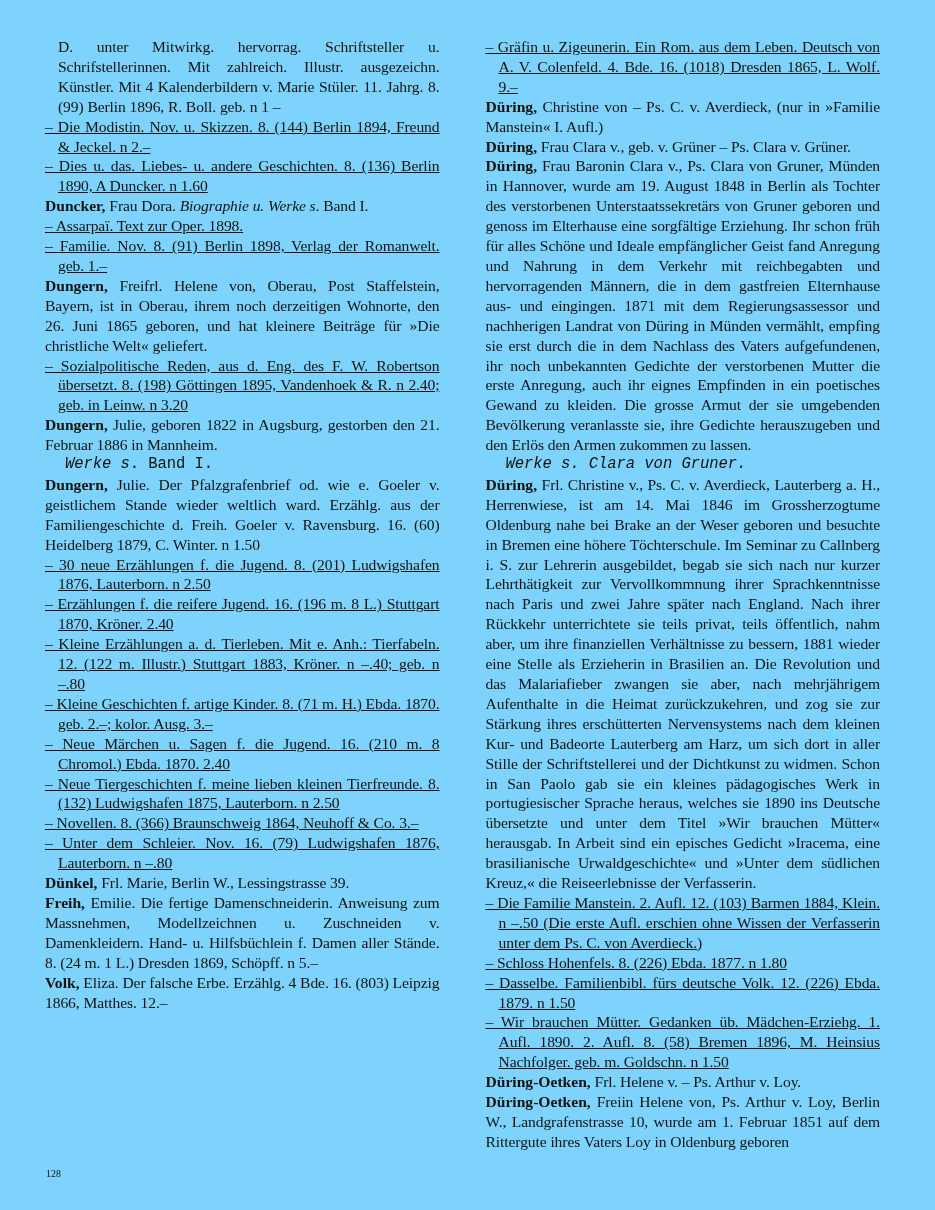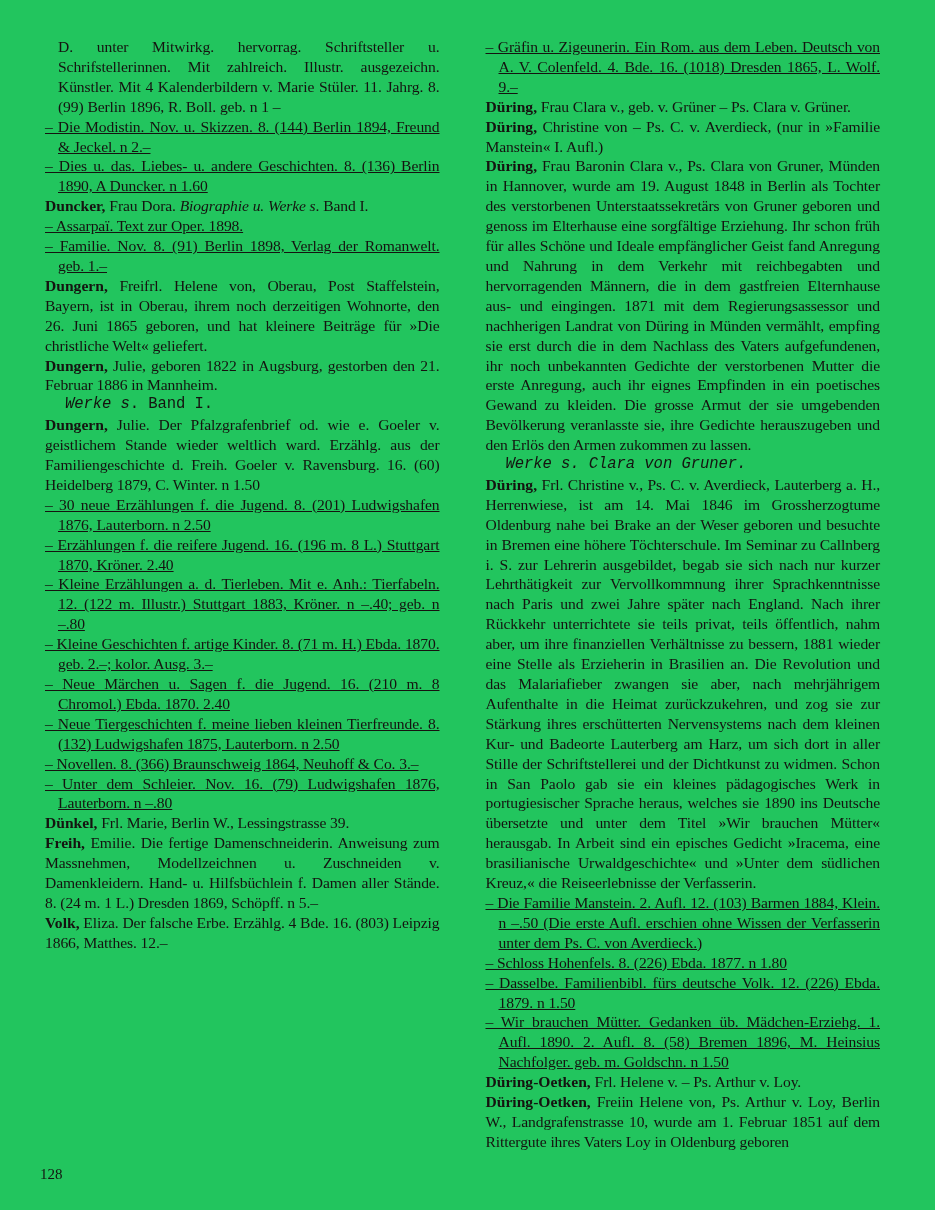--- a/index.html
+++ b/index.html
@@ -6,21 +6,21 @@
     margin:0;
     padding:0;
     background:#ffffff;
     font-family:"Liberation Serif","DejaVu Serif",serif;
   }
   .page{
     position:relative;
     width:935px;
     height:1210px;
     margin:0 auto;
-    background:#22c55e;
+    background:#7dd3fc;
     color:#151310;
     box-sizing:border-box;
     padding:37px 55px 0 45px;
     overflow:hidden;
     font-size:15.6px;
     line-height:19.9px;
     letter-spacing:-0.1px;
   }
   .columns{
     display:flex;
@@ -50,59 +50,60 @@
   }
   p.entry b{
     font-weight:bold;
     letter-spacing:0;
   }
   p.entry i{
     font-style:italic;
   }
   .footer{
     position:absolute;
-    left:40px;
+    left:46px;
     bottom:30px;
-    font-size:15px;
+    font-size:10px;
     line-height:12px;
     letter-spacing:0;
   }
 </style>
 </head>
 <body>
 
 <div class="page">
   <div class="columns">
     <div class="col">
         <p class="entry continuation"><span>D. unter Mitwirkg. hervorrag. Schriftsteller u. Schrifstellerinnen. Mit zahlreich. Illustr. ausgezeichn. Künstler. Mit 4 Kalenderbildern v. Marie Stüler. 11. Jahrg. 8. (99) Berlin 1896, R. Boll. geb. n 1 –</span></p>
         <p class="entry dash"><span>– Die Modistin. Nov. u. Skizzen. 8. (144) Berlin 1894, Freund &amp; Jeckel. n 2.–</span></p>
         <p class="entry dash"><span>– Dies u. das. Liebes- u. andere Geschichten. 8. (136) Berlin 1890, A Duncker. n 1.60</span></p>
         <p class="entry headword"><b>Duncker,</b><span> Frau Dora. </span><i>Biographie u. Werke s</i><span>. Band I.</span></p>
         <p class="entry dash"><span>– Assarpaï. Text zur Oper. 1898.</span></p>
         <p class="entry dash"><span>– Familie. Nov. 8. (91) Berlin 1898, Verlag der Romanwelt. geb. 1.–</span></p>
         <p class="entry headword"><b>Dungern,</b><span> Freifrl. Helene von, Oberau, Post Staffelstein, Bayern, ist in Oberau, ihrem noch derzeitigen Wohnorte, den 26. Juni 1865 geboren, und hat kleinere Beiträge für »Die christliche Welt« geliefert.</span></p>
+        <p class="entry dash"><span>– Sozialpolitische Reden, aus d. Eng. des F. W. Robertson übersetzt. 8. (198) Göttingen 1895, Vandenhoek &amp; R. n 2.40; geb. in Leinw. n 3.20</span></p>
         <p class="entry headword"><b>Dungern,</b><span> Julie, geboren 1822 in Augsburg, gestorben den 21. Februar 1886 in Mannheim.</span></p>
         <p class="entry werke"><i>Werke s</i><span>. Band I.</span></p>
         <p class="entry headword"><b>Dungern,</b><span> Julie. Der Pfalzgrafenbrief od. wie e. Goeler v. geistlichem Stande wieder weltlich ward. Erzählg. aus der Familiengeschichte d. Freih. Goeler v. Ravensburg. 16. (60) Heidelberg 1879, C. Winter. n 1.50</span></p>
         <p class="entry dash"><span>– 30 neue Erzählungen f. die Jugend. 8. (201) Ludwigshafen 1876, Lauterborn. n 2.50</span></p>
         <p class="entry dash"><span>– Erzählungen f. die reifere Jugend. 16. (196 m. 8 L.) Stuttgart 1870, Kröner. 2.40</span></p>
         <p class="entry dash"><span>– Kleine Erzählungen a. d. Tierleben. Mit e. Anh.: Tierfabeln. 12. (122 m. Illustr.) Stuttgart 1883, Kröner. n –.40; geb. n –.80</span></p>
         <p class="entry dash"><span>– Kleine Geschichten f. artige Kinder. 8. (71 m. H.) Ebda. 1870. geb. 2.–; kolor. Ausg. 3.–</span></p>
         <p class="entry dash"><span>– Neue Märchen u. Sagen f. die Jugend. 16. (210 m. 8 Chromol.) Ebda. 1870. 2.40</span></p>
         <p class="entry dash"><span>– Neue Tiergeschichten f. meine lieben kleinen Tierfreunde. 8. (132) Ludwigshafen 1875, Lauterborn. n 2.50</span></p>
         <p class="entry dash"><span>– Novellen. 8. (366) Braunschweig 1864, Neuhoff &amp; Co. 3.–</span></p>
         <p class="entry dash"><span>– Unter dem Schleier. Nov. 16. (79) Ludwigshafen 1876, Lauterborn. n –.80</span></p>
         <p class="entry headword"><b>Dünkel,</b><span> Frl. Marie, Berlin W., Lessingstrasse 39.</span></p>
         <p class="entry headword"><b>Freih,</b><span> Emilie. Die fertige Damenschneiderin. Anweisung zum Massnehmen, Modellzeichnen u. Zuschneiden v. Damenkleidern. Hand- u. Hilfsbüchlein f. Damen aller Stände. 8. (24 m. 1 L.) Dresden 1869, Schöpff. n 5.–</span></p>
         <p class="entry headword"><b>Volk,</b><span> Eliza. Der falsche Erbe. Erzählg. 4 Bde. 16. (803) Leipzig 1866, Matthes. 12.–</span></p>
       </div>
     <div class="col">
         <p class="entry dash"><span>– Gräfin u. Zigeunerin. Ein Rom. aus dem Leben. Deutsch von A. V. Colenfeld. 4. Bde. 16. (1018) Dresden 1865, L. Wolf. 9.–</span></p>
+        <p class="entry headword"><b>Düring,</b><span> Christine von – Ps. C. v. Averdieck, (nur in »Familie Manstein« I. Aufl.)</span></p>
         <p class="entry headword"><b>Düring,</b><span> Frau Clara v., geb. v. Grüner – Ps. Clara v. Grüner.</span></p>
-        <p class="entry headword"><b>Düring,</b><span> Christine von – Ps. C. v. Averdieck, (nur in »Familie Manstein« I. Aufl.)</span></p>
         <p class="entry headword"><b>Düring,</b><span> Frau Baronin Clara v., Ps. Clara von Gruner, Münden in Hannover, wurde am 19. August 1848 in Berlin als Tochter des verstorbenen Unterstaatssekretärs von Gruner geboren und genoss im Elterhause eine sorgfältige Erziehung. Ihr schon früh für alles Schöne und Ideale empfänglicher Geist fand Anregung und Nahrung in dem Verkehr mit reichbegabten und hervorragenden Männern, die in dem gastfreien Elternhause aus- und eingingen. 1871 mit dem Regierungsassessor und nachherigen Landrat von Düring in Münden vermählt, empfing sie erst durch die in dem Nachlass des Vaters aufgefundenen, ihr noch unbekannten Gedichte der verstorbenen Mutter die erste Anregung, auch ihr eignes Empfinden in ein poetisches Gewand zu kleiden. Die grosse Armut der sie umgebenden Bevölkerung veranlasste sie, ihre Gedichte herauszugeben und den Erlös den Armen zukommen zu lassen.</span></p>
         <p class="entry werke"><i>Werke s. Clara von Gruner.</i></p>
         <p class="entry headword"><b>Düring,</b><span> Frl. Christine v., Ps. C. v. Averdieck, Lauterberg a. H., Herrenwiese, ist am 14. Mai 1846 im Grossherzogtume Oldenburg nahe bei Brake an der Weser geboren und besuchte in Bremen eine höhere Töchterschule. Im Seminar zu Callnberg i. S. zur Lehrerin ausgebildet, begab sie sich nach nur kurzer Lehrthätigkeit zur Vervollkommnung ihrer Sprachkenntnisse nach Paris und zwei Jahre später nach England. Nach ihrer Rückkehr unterrichtete sie teils privat, teils öffentlich, nahm aber, um ihre finanziellen Verhältnisse zu bessern, 1881 wieder eine Stelle als Erzieherin in Brasilien an. Die Revolution und das Malariafieber zwangen sie aber, nach mehrjährigem Aufenthalte in die Heimat zurückzukehren, und zog sie zur Stärkung ihres erschütterten Nervensystems nach dem kleinen Kur- und Badeorte Lauterberg am Harz, um sich dort in aller Stille der Schriftstellerei und der Dichtkunst zu widmen. Schon in San Paolo gab sie ein kleines pädagogisches Werk in portugiesischer Sprache heraus, welches sie 1890 ins Deutsche übersetzte und unter dem Titel »Wir brauchen Mütter« herausgab. In Arbeit sind ein episches Gedicht »Iracema, eine brasilianische Urwaldgeschichte« und »Unter dem südlichen Kreuz,« die Reiseerlebnisse der Verfasserin.</span></p>
         <p class="entry dash"><span>– Die Familie Manstein. 2. Aufl. 12. (103) Barmen 1884, Klein. n –.50 (Die erste Aufl. erschien ohne Wissen der Verfasserin unter dem Ps. C. von Averdieck.)</span></p>
         <p class="entry dash"><span>– Schloss Hohenfels. 8. (226) Ebda. 1877. n 1.80</span></p>
         <p class="entry dash"><span>– Dasselbe. Familienbibl. fürs deutsche Volk. 12. (226) Ebda. 1879. n 1.50</span></p>
         <p class="entry dash"><span>– Wir brauchen Mütter. Gedanken üb. Mädchen-Erziehg. 1. Aufl. 1890. 2. Aufl. 8. (58) Bremen 1896, M. Heinsius Nachfolger. geb. m. Goldschn. n 1.50</span></p>
         <p class="entry headword"><b>Düring-Oetken,</b><span> Frl. Helene v. – Ps. Arthur v. Loy.</span></p>
         <p class="entry headword"><b>Düring-Oetken,</b><span> Freiin Helene von, Ps. Arthur v. Loy, Berlin W., Landgrafenstrasse 10, wurde am 1. Februar 1851 auf dem Rittergute ihres Vaters Loy in Oldenburg geboren</span></p>
       </div>

